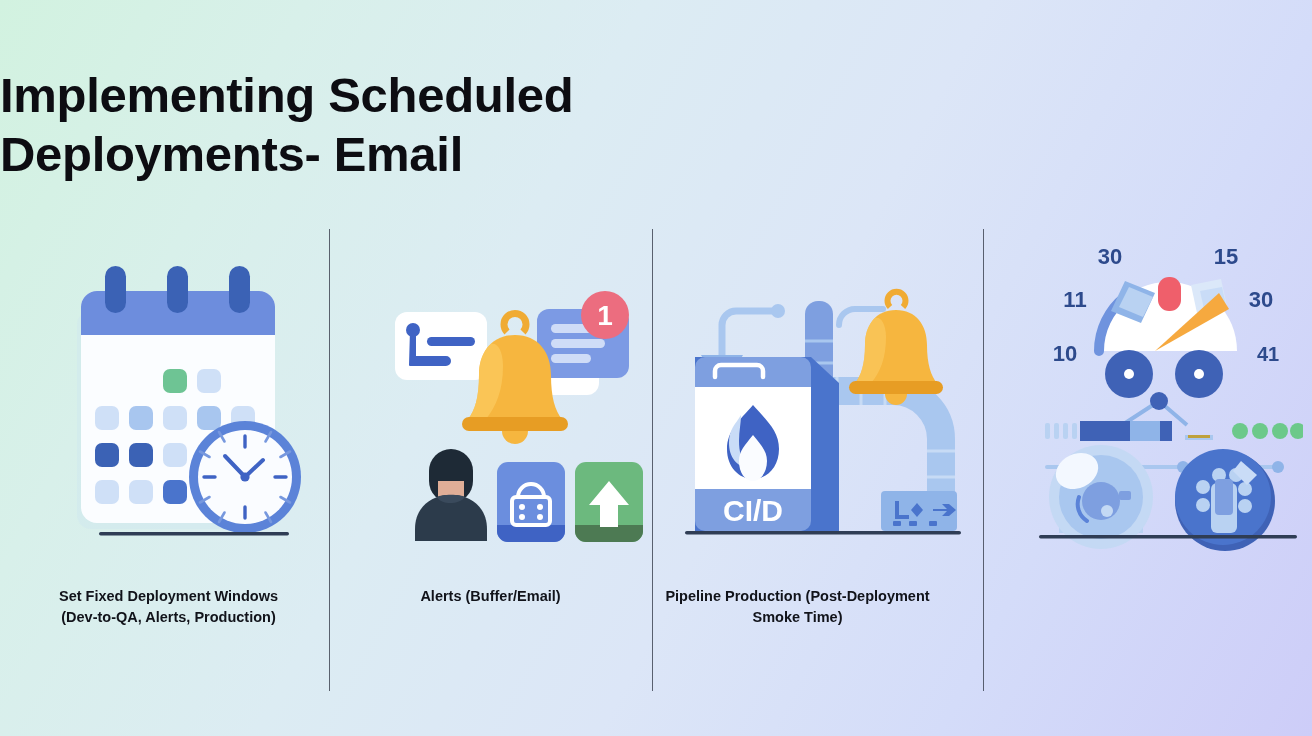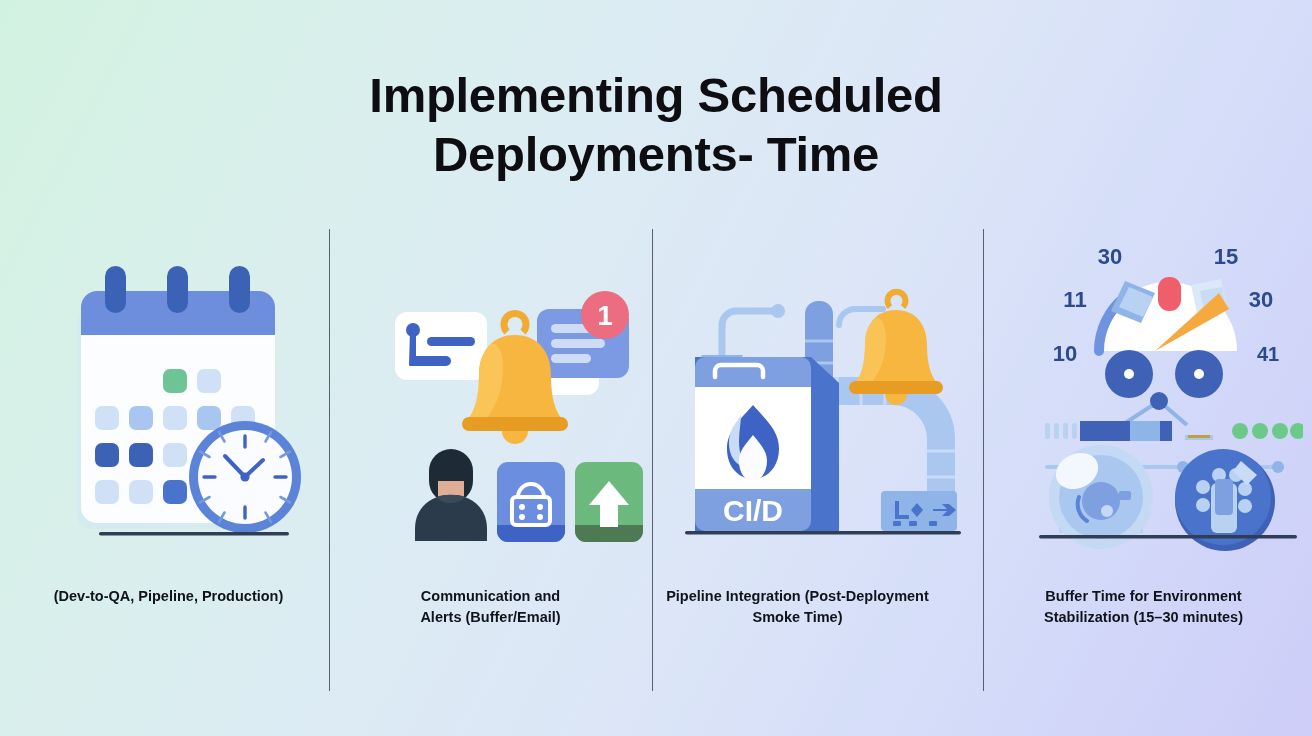--- a/index.html
+++ b/index.html
@@ -8,21 +8,21 @@
     width:1312px;height:736px;overflow:hidden;
     font-family:"Liberation Sans","DejaVu Sans",sans-serif;
     background:linear-gradient(118deg,#d2f2e0 0%,#d8f0ea 18%,#dcecf3 38%,#dce6f7 58%,#d4dcf9 78%,#cdcdf8 100%);
     position:relative;
   }
   .slide{position:absolute;inset:0;}
 
   
   .title{
     position:absolute;left:0;top:66px;width:1312px;
-    text-align:center;color:#0d0d12;
+    text-align:left;color:#0d0d12;
     font-size:49px;font-weight:bold;line-height:59px;
     letter-spacing:-0.3px;
   }
   .title .l2{display:block;}
 
   
   .cols{position:absolute;left:0;top:229px;width:1312px;height:462px;}
   .col{position:absolute;top:0;height:462px;}
   .col.c1{left:8px;width:321px;}
   .col.c2{left:329px;width:323px;}
@@ -46,21 +46,21 @@
   }
   .caption .ln{display:block;white-space:nowrap;}
 </style>
 </head>
 <body>
 
 <div class="slide">
 
   <div class="title">
     <span>Implementing Scheduled</span>
-    <span class="l2">Deployments- Time</span>
+    <span class="l2">Deployments- Email</span>
   </div>
 
   <div class="cols">
 
     <div class="divider d1"></div>
     <div class="divider d2"></div>
     <div class="divider d3"></div>
 
     <div class="col c1">
       <div class="art">
@@ -115,21 +115,22 @@
           <g stroke="#3f63c4" stroke-linecap="round" fill="none">
             <line x1="182" y1="248" x2="162" y2="227" stroke-width="4"></line>
             <line x1="182" y1="248" x2="200" y2="231" stroke-width="4"></line>
           </g>
           <circle cx="182" cy="248" r="4.6" fill="#3f63c4"></circle>
 
           <rect x="36" y="303" width="190" height="3.4" rx="1.7" fill="#2f3d55"></rect>
         </svg>
       </div>
       <div class="caption">
-        <span class="ln">(Dev-to-QA, Pipeline, Production)</span>
+        <span class="ln">Set Fixed Deployment Windows</span>
+        <span class="ln">(Dev-to-QA, Alerts, Production)</span>
       </div>
     </div>
 
     <div class="col c2">
       <div class="art">
         <svg width="260" height="330" viewBox="0 0 260 330" aria-hidden="true">
 
           <rect x="10" y="83" width="92" height="68" rx="12" fill="#ffffff"></rect>
           <g fill="#3f63c4">
             <circle cx="28" cy="101" r="7"></circle>
@@ -180,21 +181,20 @@
           </g>
 
           <g>
             <rect x="190" y="233" width="68" height="80" rx="11" fill="#6cb97e"></rect>
             <path d="M190 296 h68 v6 a11 11 0 0 1 -11 11 h-46 a11 11 0 0 1 -11 -11 z" fill="#4d7a53"></path>
             <path d="M224 252 l20 24 h-11 v22 h-18 v-22 h-11 z" fill="#ffffff"></path>
           </g>
         </svg>
       </div>
       <div class="caption">
-        <span class="ln">Communication and</span>
         <span class="ln">Alerts (Buffer/Email)</span>
       </div>
     </div>
 
     <div class="col c3">
       <div class="art">
         <svg width="290" height="330" viewBox="0 0 290 330" aria-hidden="true">
 
           <g>
             <path d="M45 132 v-36 a14 14 0 0 1 14 -14 h39" fill="none" stroke="#a9c7ef" stroke-width="7" stroke-linecap="round"></path>
@@ -254,21 +254,21 @@
             <path d="M219 81 c-20 0 -31 15 -31 35 c0 19 -4 31 -10 38 h82 c-6 -7 -10 -19 -10 -38 c0 -20 -11 -35 -31 -35 z" fill="#f6b63f"></path>
             <path d="M219 81 c-8 0 -15 2 -21 8 c5 -2 11 5 11 19 c0 21 -6 36 -15 46 h-16 c6 -7 10 -19 10 -38 c0 -20 11 -35 31 -35 z" fill="#fbc95f" opacity=".7"></path>
             <rect x="172" y="152" width="94" height="13" rx="6.5" fill="#e79d24"></rect>
             <path x="0" d="M208 165 a11 11 0 0 0 22 0 z" fill="#f6b63f"></path>
           </g>
 
           <rect x="8" y="302" width="276" height="3.6" rx="1.8" fill="#2f3d55"></rect>
         </svg>
       </div>
       <div class="caption">
-        <span class="ln">Pipeline Integration (Post-Deployment</span>
+        <span class="ln">Pipeline Production (Post-Deployment</span>
         <span class="ln">Smoke Time)</span>
       </div>
     </div>
 
     <div class="col c4">
       <div class="art">
         <svg width="270" height="330" viewBox="0 0 270 330" aria-hidden="true">
 
           <g font-family="Liberation Sans, sans-serif" font-weight="bold" fill="#2d4a8c">
             <text x="77" y="35" font-size="22" text-anchor="middle">30</text>
@@ -348,20 +348,16 @@
             <circle cx="212" cy="260" r="7"></circle>
             <circle cx="212" cy="277" r="7"></circle>
           </g>
           <rect x="178" y="254" width="26" height="50" rx="6" fill="#b9d2f2"></rect>
           <rect x="182" y="250" width="18" height="36" rx="4" fill="#7e9fe0"></rect>
           <path d="M208 232 l16 14 l-10 10 l-14 -14 z" fill="#c9dcf7"></path>
 
           <rect x="6" y="306" width="258" height="3.4" rx="1.7" fill="#2f3d55"></rect>
         </svg>
       </div>
-      <div class="caption">
-        <span class="ln">Buffer Time for Environment</span>
-        <span class="ln">Stabilization (15–30 minutes)</span>
-      </div>
     </div>
 
   </div>
 </div>
 
 </body></html>

